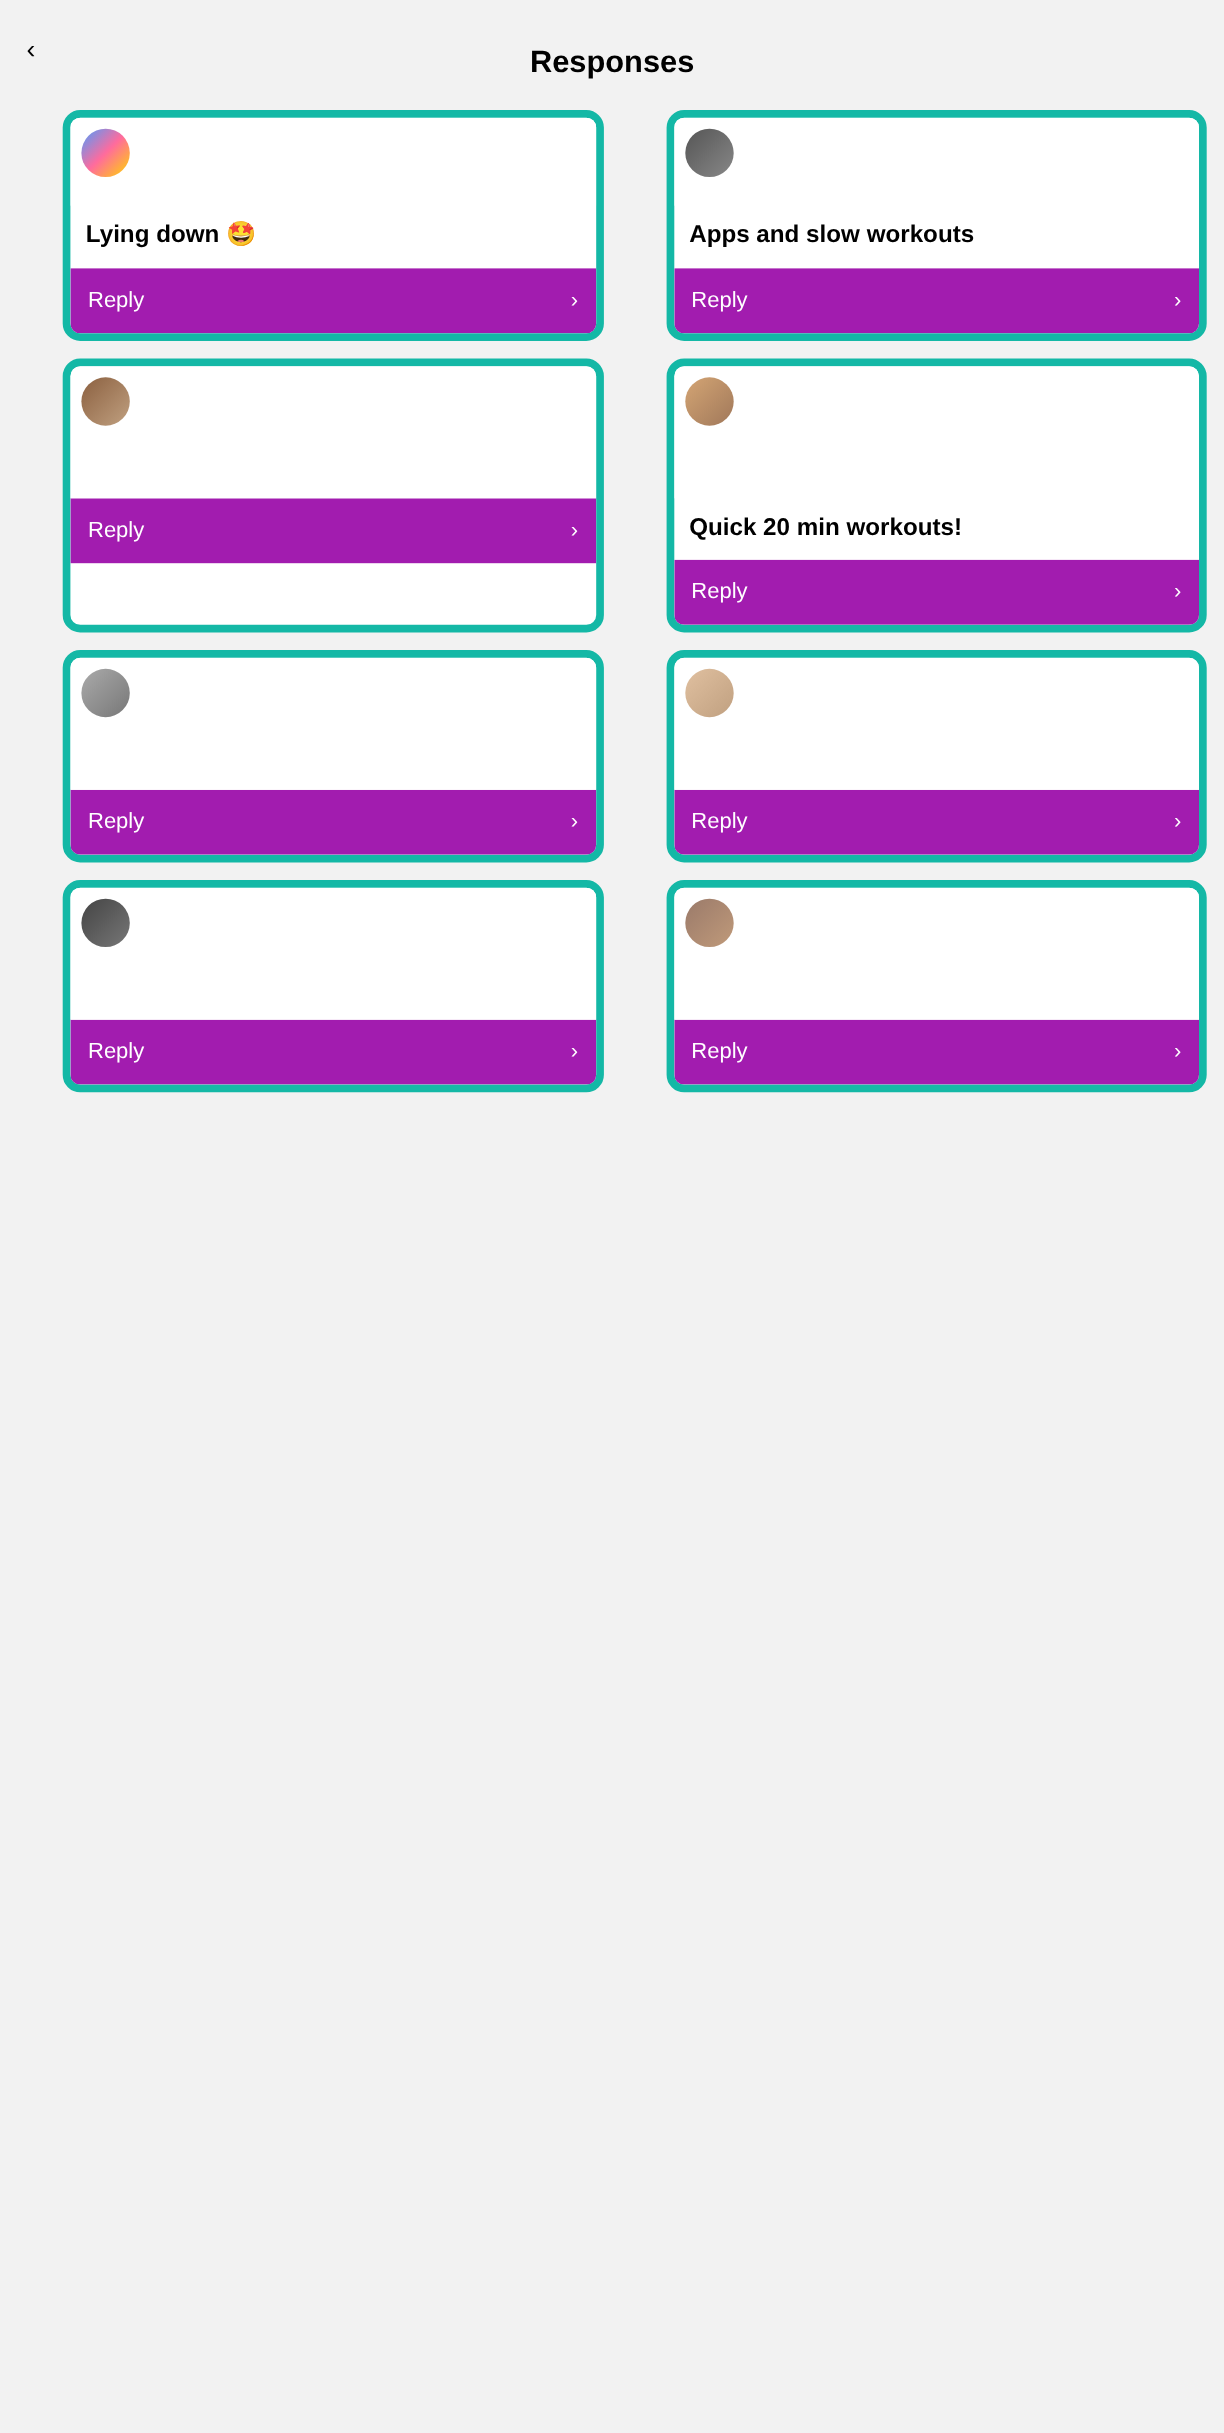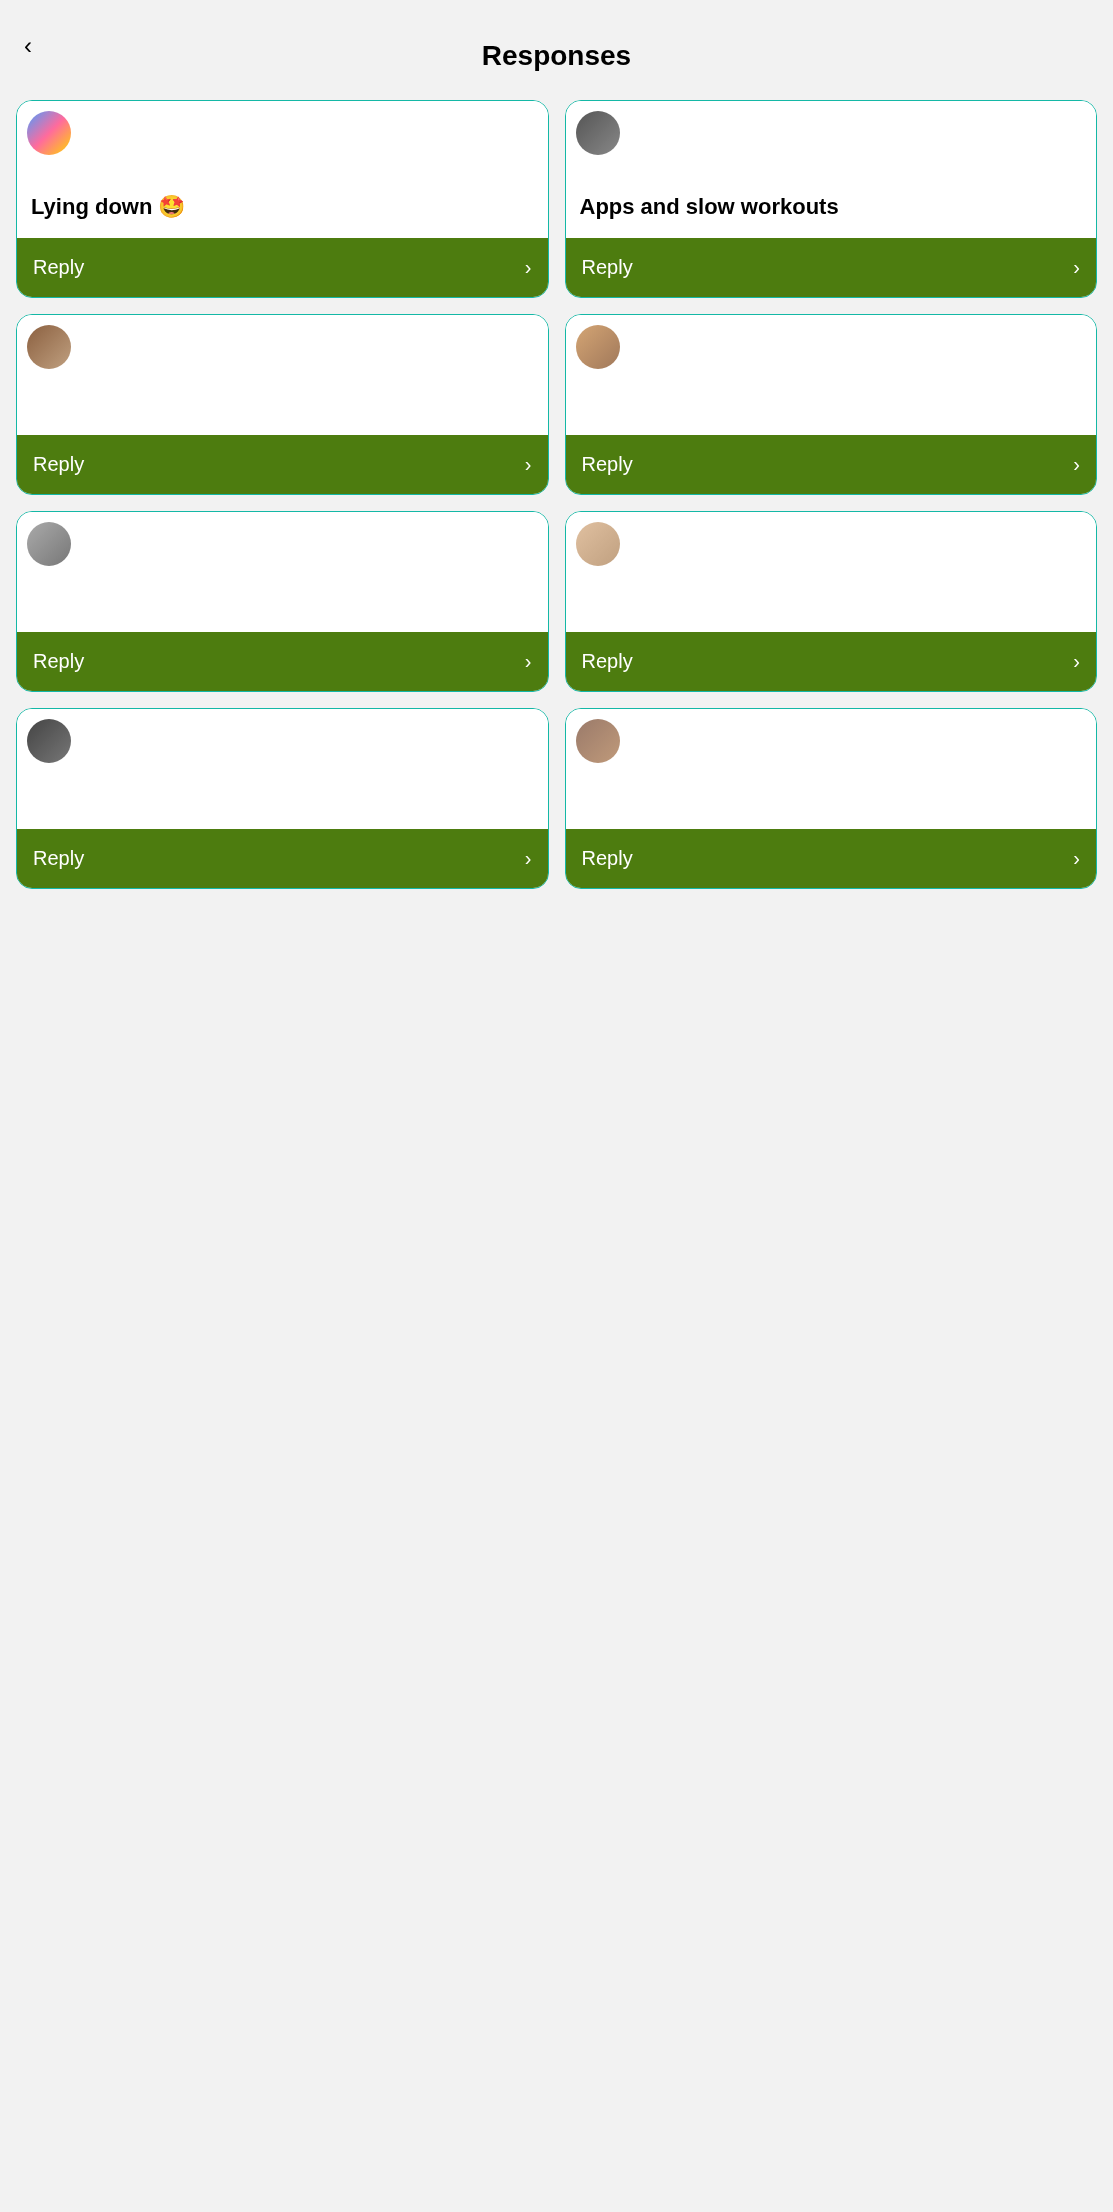--- a/index.html
+++ b/index.html
@@ -51,21 +51,22 @@
       gap: 16px;
       padding: 8px 16px 32px;
     }
 
     .card {
       background-color: #fff;
       border-radius: 16px;
       overflow: hidden;
       display: flex;
       flex-direction: column;
-      border: 1px solid #14b8a6;
+      border: 7px solid #14b8a6;
+      margin-left: 41px;
     }
 
     .card-image-area {
       height: 120px;
       background-color: #fff;
       position: relative;
       overflow: hidden;
       display: flex;
       align-items: flex-start;
       padding: 10px 10px 0;
@@ -113,21 +114,21 @@
     }
 
     .card-text {
       font-size: 22px;
       font-weight: 700;
       color: #000;
       line-height: 1.3;
     }
 
     .card-footer {
-      background-color: #4d7c0f;
+      background-color: #a21caf;
       padding: 18px 16px;
       display: flex;
       align-items: center;
       justify-content: space-between;
       cursor: pointer;
     }
 
     .reply-text {
       color: #fff;
       font-size: 20px;
@@ -187,20 +188,23 @@
         </div>
         <div class="card-footer">
           <span class="reply-text">Reply</span>
           <span class="chevron-right">›</span>
         </div>
       </div>
       <div class="card">
         <div class="card-image-area">
           <div class="avatar-placeholder avatar-tan"></div>
         </div>
+        <div class="card-content">
+          <div class="card-text">Quick 20 min workouts!</div>
+        </div>
         <div class="card-footer">
           <span class="reply-text">Reply</span>
           <span class="chevron-right">›</span>
         </div>
       </div>
       <div class="card">
         <div class="card-image-area">
           <div class="avatar-placeholder avatar-gray"></div>
         </div>
         <div class="card-footer">

